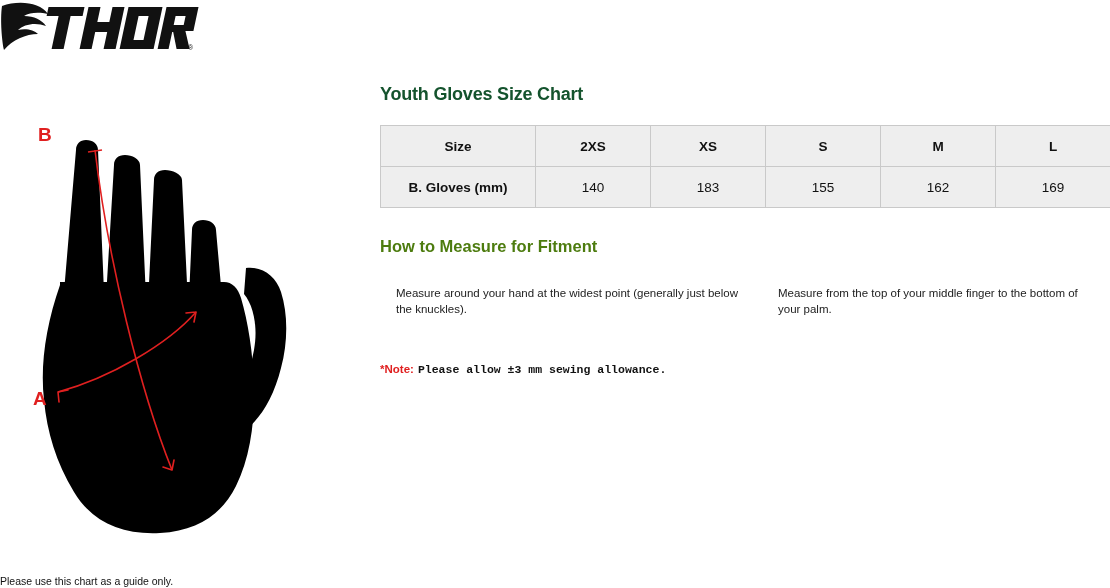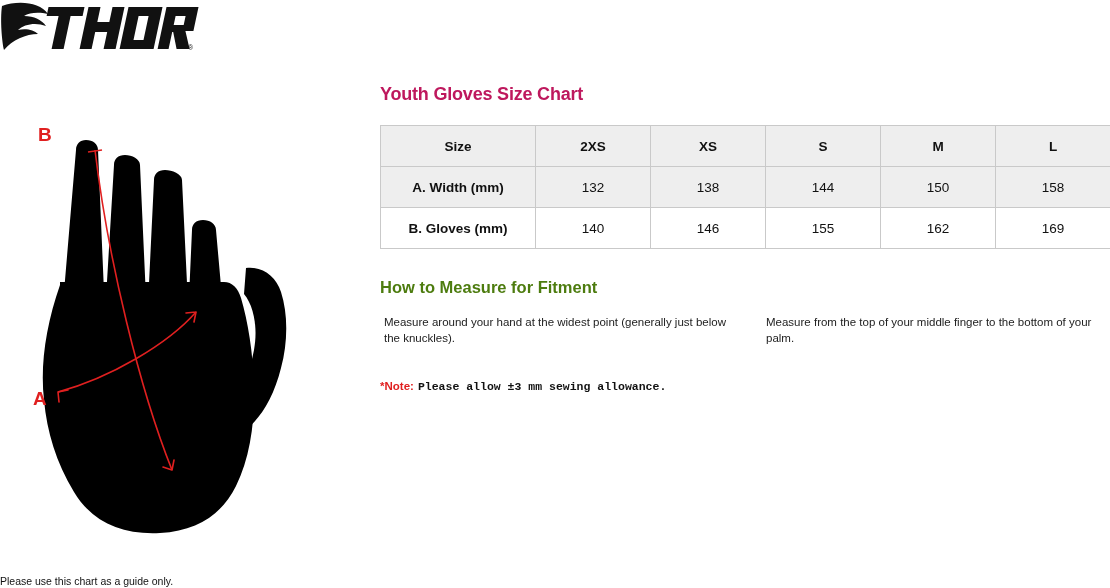--- a/index.html
+++ b/index.html
@@ -42,21 +42,21 @@
     position: absolute;
     left: 380px;
     top: 84px;
     width: 730px;
   }
   h1.chart-title {
     font-size: 18px;
     font-weight: bold;
     margin: 0 0 20px 0;
     letter-spacing: -0.2px;
-    color: #be185d;
+    color: #14532d;
   }
 
   
   table.size-table {
     border-collapse: collapse;
     width: 730px;
     table-layout: fixed;
   }
   table.size-table th,
   table.size-table td {
@@ -104,21 +104,21 @@
     font-size: 12.5px;
     font-weight: bold;
     margin: 0 0 5px 0;
     color: #111111;
   }
   .measure-head .letter { color: #e02020; }
   .measure-body {
     font-size: 11.5px;
     line-height: 1.35;
     color: #222222;
-    margin: 4px;
+    margin: 16px;
     max-width: 350px;
   }
   .note {
     margin-top: 30px;
     font-size: 11.5px;
     font-weight: bold;
   }
   .note .note-label { color: #e02020; }
   .note .note-text { color: #111111; margin-left: 4px; font-family: Liberation Mono, monospace; }
 
@@ -207,31 +207,23 @@
         <th>Size</th>
         <th>2XS</th>
         <th>XS</th>
         <th>S</th>
         <th>M</th>
         <th>L</th>
       </tr>
     </thead>
     <tbody>
       <tr>
-        <td class="row-head">A. Width (mm)</td>
-        <td>132</td>
-        <td>138</td>
-        <td>144</td>
-        <td>150</td>
-        <td>158</td>
-      </tr>
-      <tr>
         <td class="row-head">B. Gloves (mm)</td>
         <td>140</td>
-        <td>146</td>
+        <td>183</td>
         <td>155</td>
         <td>162</td>
         <td>169</td>
       </tr>
     </tbody>
   </table>
 
   <h2 class="measure-title">How to Measure for Fitment</h2>
 
   <div class="measure-cols">

